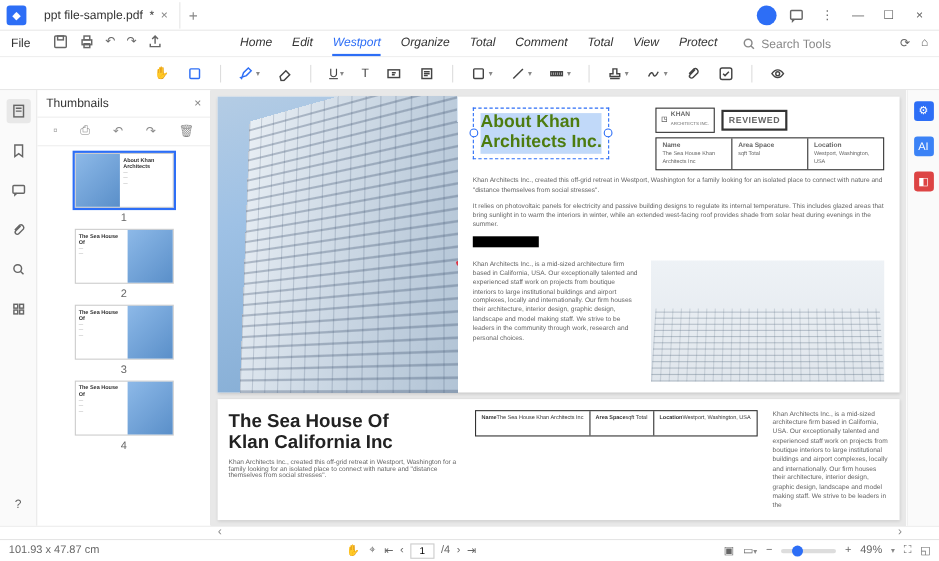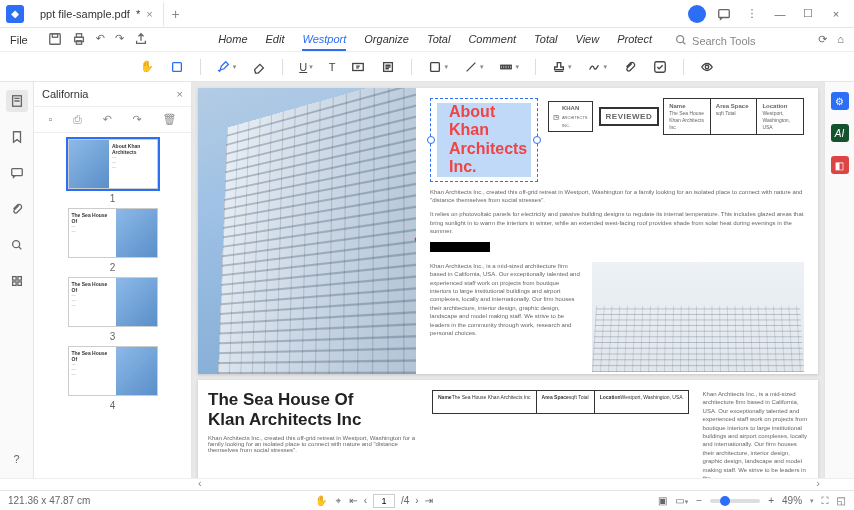--- a/index.html
+++ b/index.html
@@ -61,21 +61,21 @@
 .page1-img { width: 218px; background: linear-gradient(160deg, #b4cce4 0%, #9ec1e5 35%, #7fa8d0 100%); position: relative; overflow: hidden; }
 .building { position: absolute; bottom: 0; left: 20px; width: 220px; height: 260px; background: linear-gradient(100deg, #e8eef4 0%, #c8d5e2 50%, #a8bcd0 100%); transform: perspective(400px) rotateY(-25deg) rotateX(5deg); transform-origin: left bottom; }
 .building::before { content: ""; position: absolute; inset: 0; background: repeating-linear-gradient(0deg, rgba(50,70,100,0.3) 0 2px, transparent 2px 10px), repeating-linear-gradient(90deg, rgba(50,70,100,0.2) 0 1px, transparent 1px 12px); }
 .redmark { position: absolute; top: 140px; right: -10px; color: #d34; font-size: 16px; font-weight: bold; z-index: 2; }
 
 .page1-right { flex: 1; padding: 10px 14px; font-size: 7px; color: #666; line-height: 1.4; position: relative; }
 .title-edit-box { border: 1px dashed #2d6ef6; padding: 4px 6px; display: inline-block; position: relative; }
 .title-edit-box::before, .title-edit-box::after { content: ""; position: absolute; width: 6px; height: 6px; border: 1px solid #2d6ef6; background: #fff; border-radius: 50%; top: 50%; transform: translateY(-50%); }
 .title-edit-box::before { left: -4px; }
 .title-edit-box::after { right: -4px; }
-.title-text { font-size: 16px; font-weight: 800; color: #ef4444; line-height: 1.15; background: rgba(100,160,240,0.4); padding-left: 12px; }
+.title-text { font-size: 16px; font-weight: 800; color: #4d7c0f; line-height: 1.15; background: rgba(100,160,240,0.4); }
 .logo-box { border: 1px solid #333; padding: 2px 4px; font-size: 6px; display: inline-flex; align-items: center; gap: 3px; font-weight: bold; }
 .reviewed-box { border: 2px solid #333; padding: 2px 5px; font-size: 8px; font-weight: 900; letter-spacing: 0.5px; }
 .info-table { display: flex; border: 1px solid #333; font-size: 5px; }
 .info-table > div { border-right: 1px solid #333; padding: 3px 5px; flex: 1; }
 .info-table > div:last-child { border-right: none; }
 .info-table b { display: block; font-size: 6px; }
 .para { margin-top: 6px; font-size: 6px; }
 .redact { background: #000; width: 60px; height: 10px; display: inline-block; }
 .page1-lower { display: flex; gap: 10px; margin-top: 8px; }
 .page1-lower .txt { flex: 1; font-size: 6px; }
@@ -87,21 +87,21 @@
 .page2-left .para2 { font-size: 6px; color: #666; margin-top: 6px; }
 .page2-middle { display: flex; border: 1px solid #333; font-size: 5px; height: 24px; align-self: flex-start; }
 .page2-middle > div { border-right: 1px solid #333; padding: 3px 5px; }
 .page2-middle > div:last-child { border-right: none; }
 .page2-right { flex: 1; font-size: 6px; color: #666; line-height: 1.4; }
 
 
 .rightbar { width: 30px; background: #fafafa; border-left: 1px solid #e5e5e5; display: flex; flex-direction: column; align-items: center; padding-top: 10px; gap: 14px; }
 .rightbar .rb-icon { width: 18px; height: 18px; border-radius: 3px; cursor: pointer; display: flex; align-items: center; justify-content: center; font-size: 10px; color: #fff; }
 .rb-slider { background: #2d6ef6; }
-.rb-ai { background: #14532d; border-radius: 50%; font-style: italic; }
+.rb-ai { background: #3b82f6; border-radius: 50%; }
 .rb-red { background: #d44; }
 .float-badge { position: absolute; top: 8px; right: 38px; width: 18px; height: 18px; background: #fff; border: 1px solid #2d6ef6; border-radius: 3px; display: flex; align-items: center; justify-content: center; color: #2d6ef6; font-size: 9px; }
 
 
 .statusbar { height: 20px; background: #fff; border-top: 1px solid #e5e5e5; display: flex; align-items: center; font-size: 10px; color: #666; padding: 0 8px; gap: 8px; }
 .statusbar .spacer { flex: 1; }
 .page-nav { display: flex; align-items: center; gap: 6px; }
 .page-nav input { width: 22px; height: 14px; font-size: 9px; text-align: center; border: 1px solid #ccc; }
 .zoom-slider { width: 50px; height: 4px; background: #ddd; border-radius: 2px; position: relative; }
 .zoom-slider::after { content: ""; position: absolute; left: 20%; top: -3px; width: 10px; height: 10px; background: #2d6ef6; border-radius: 50%; }
@@ -304,21 +304,21 @@
           <rect x="9" y="3" width="4" height="4"></rect>
           <rect x="3" y="9" width="4" height="4"></rect>
           <rect x="9" y="9" width="4" height="4"></rect>
         </svg>
       </div>
     <div class="lb-icon help">?</div>
   </div>
 
   <div class="thumb-panel">
     <div class="thumb-header">
-      <span>California</span>
+      <span>Thumbnails</span>
       <span class="x">×</span>
     </div>
     <div class="thumb-tools">
       <span>▫</span>
       <span>⎙</span>
       <span>↶</span>
       <span>↷</span>
       <span>🗑</span>
     </div>
     <div class="thumb-list">
@@ -352,21 +352,21 @@
       <div class="page1-img">
         <div class="building"></div>
         <div class="redmark">✓</div>
       </div>
       <div class="page1-right">
         <div style="display:flex;align-items:flex-start;gap:10px">
           <div class="title-edit-box">
             <div class="title-text"><span>About Khan</span></div>
             <div class="title-text"><span>Architects Inc.</span></div>
           </div>
-          <div style="display:flex;gap:4px;margin-left:auto">
+          <div style="display:flex;flex-direction:column;gap:4px;margin-left:auto">
             <div style="display:flex;gap:6px;align-items:center">
               <div class="logo-box">◳ <span><span>KHAN</span><br><span style="font-size:4px;font-weight:normal">ARCHITECTS INC.</span></span></div>
               <div class="reviewed-box">REVIEWED</div>
             </div>
             <div class="info-table">
               <div><b>Name</b><span>The Sea House Khan Architects Inc</span></div>
               <div><b>Area Space</b><span>sqft Total</span></div>
               <div><b>Location</b><span>Westport, Washington, USA</span></div>
             </div>
           </div>
@@ -376,21 +376,21 @@
         <div class="para"><span class="redact"></span></div>
         <div class="page1-lower">
           <div class="txt">Khan Architects Inc., is a mid-sized architecture firm based in California, USA. Our exceptionally talented and experienced staff work on projects from boutique interiors to large institutional buildings and airport complexes, locally and internationally. Our firm houses their architecture, interior design, graphic design, landscape and model making staff. We strive to be leaders in the community through work, research and personal choices.</div>
           <div class="mini-building"></div>
         </div>
       </div>
     </div>
 
     <div class="page page2">
       <div class="page2-left" style="width:210px">
-        <h2><span>The Sea House Of</span><br><span>Klan Architects Inc</span></h2>
+        <h2><span>The Sea House Of</span><br><span>Klan California Inc</span></h2>
         <div class="para2">Khan Architects Inc., created this off-grid retreat in Westport, Washington for a family looking for an isolated place to connect with nature and "distance themselves from social stresses".</div>
       </div>
       <div class="page2-middle">
         <div><b>Name</b><span>The Sea House Khan Architects Inc</span></div>
         <div><b>Area Space</b><span>sqft Total</span></div>
         <div><b>Location</b><span>Westport, Washington, USA</span></div>
       </div>
       <div class="page2-right">Khan Architects Inc., is a mid-sized architecture firm based in California, USA. Our exceptionally talented and experienced staff work on projects from boutique interiors to large institutional buildings and airport complexes, locally and internationally. Our firm houses their architecture, interior design, graphic design, landscape and model making staff. We strive to be leaders in the</div>
     </div>
   </div>
@@ -401,21 +401,21 @@
     <div class="rb-icon rb-red">◧</div>
   </div>
 </div>
 
 <div style="position:relative;height:12px;background:#fff;border-top:1px solid #eee">
   <span style="position:absolute;left:198px;top:-2px;color:#888;cursor:pointer">‹</span>
   <span style="position:absolute;right:34px;top:-2px;color:#888;cursor:pointer">›</span>
 </div>
 
 <div class="statusbar">
-  <span>121.36 x 47.87 cm</span>
+  <span>101.93 x 47.87 cm</span>
   <div class="spacer"></div>
   <span>✋</span>
   <span>⌖</span>
   <div class="page-nav">
     <span>⇤</span>
     <span>‹</span>
     <input value="1" style="">
     <span>/4</span>
     <span>›</span>
     <span>⇥</span>

